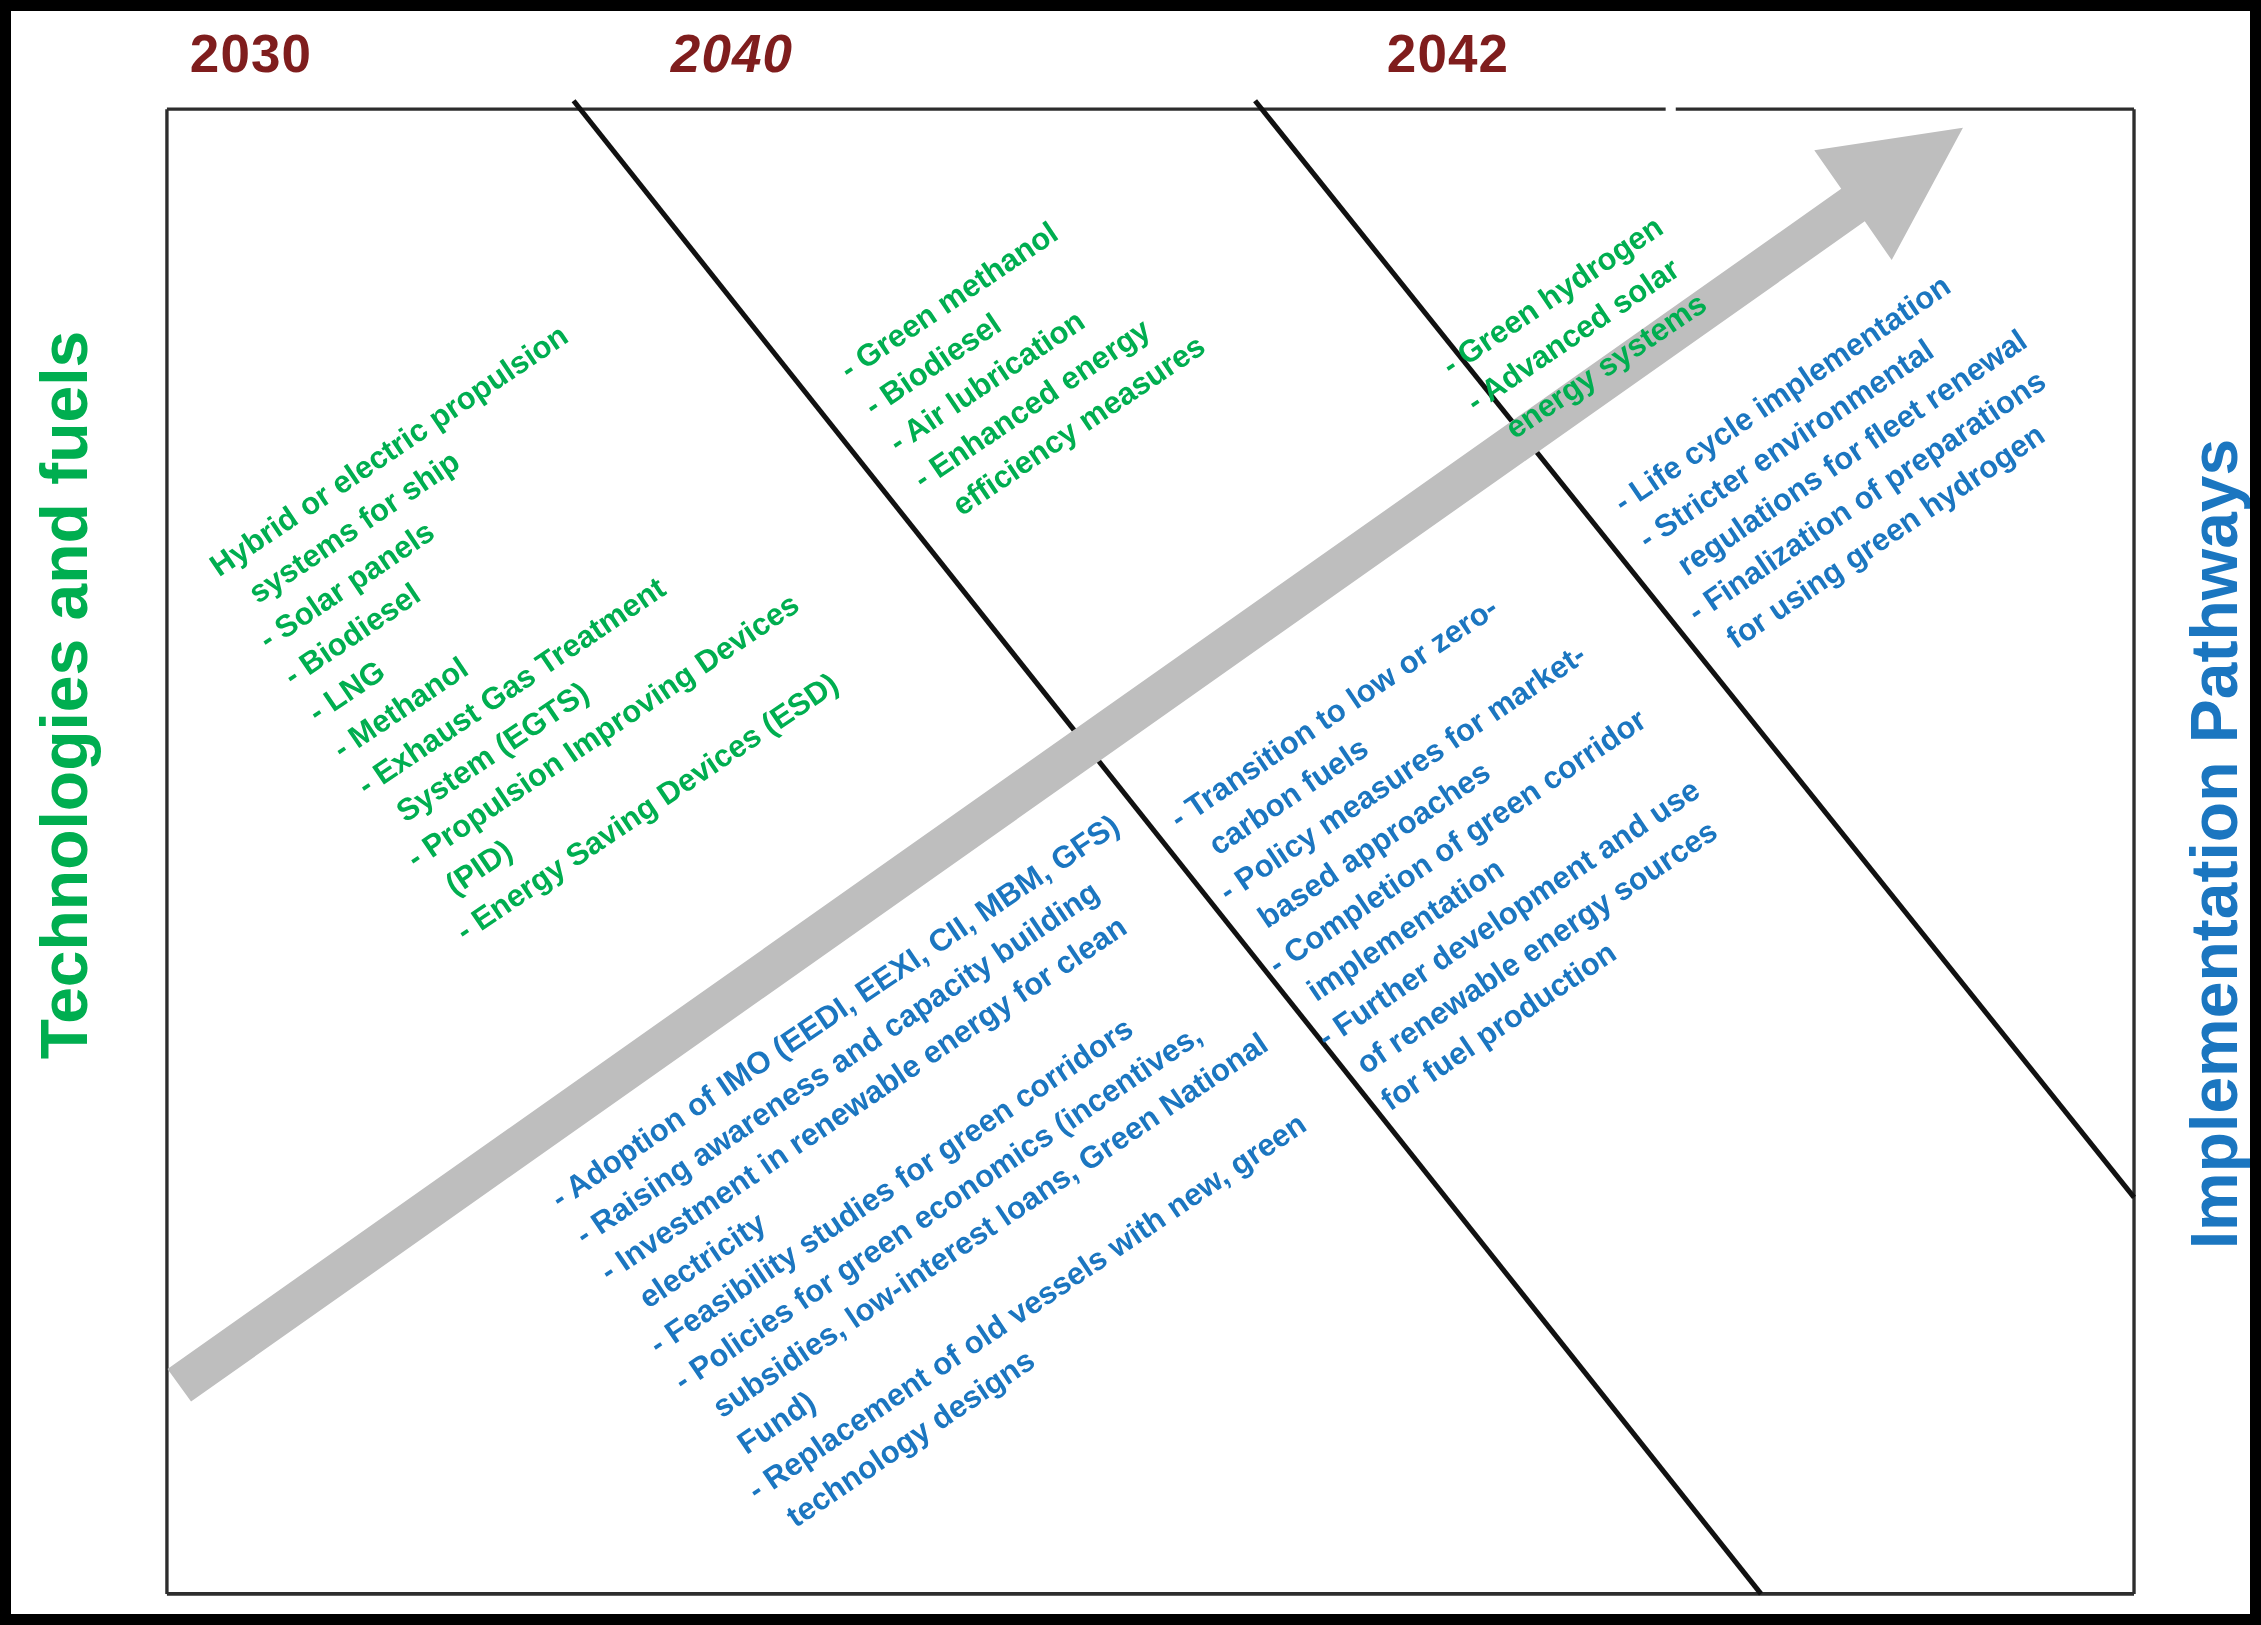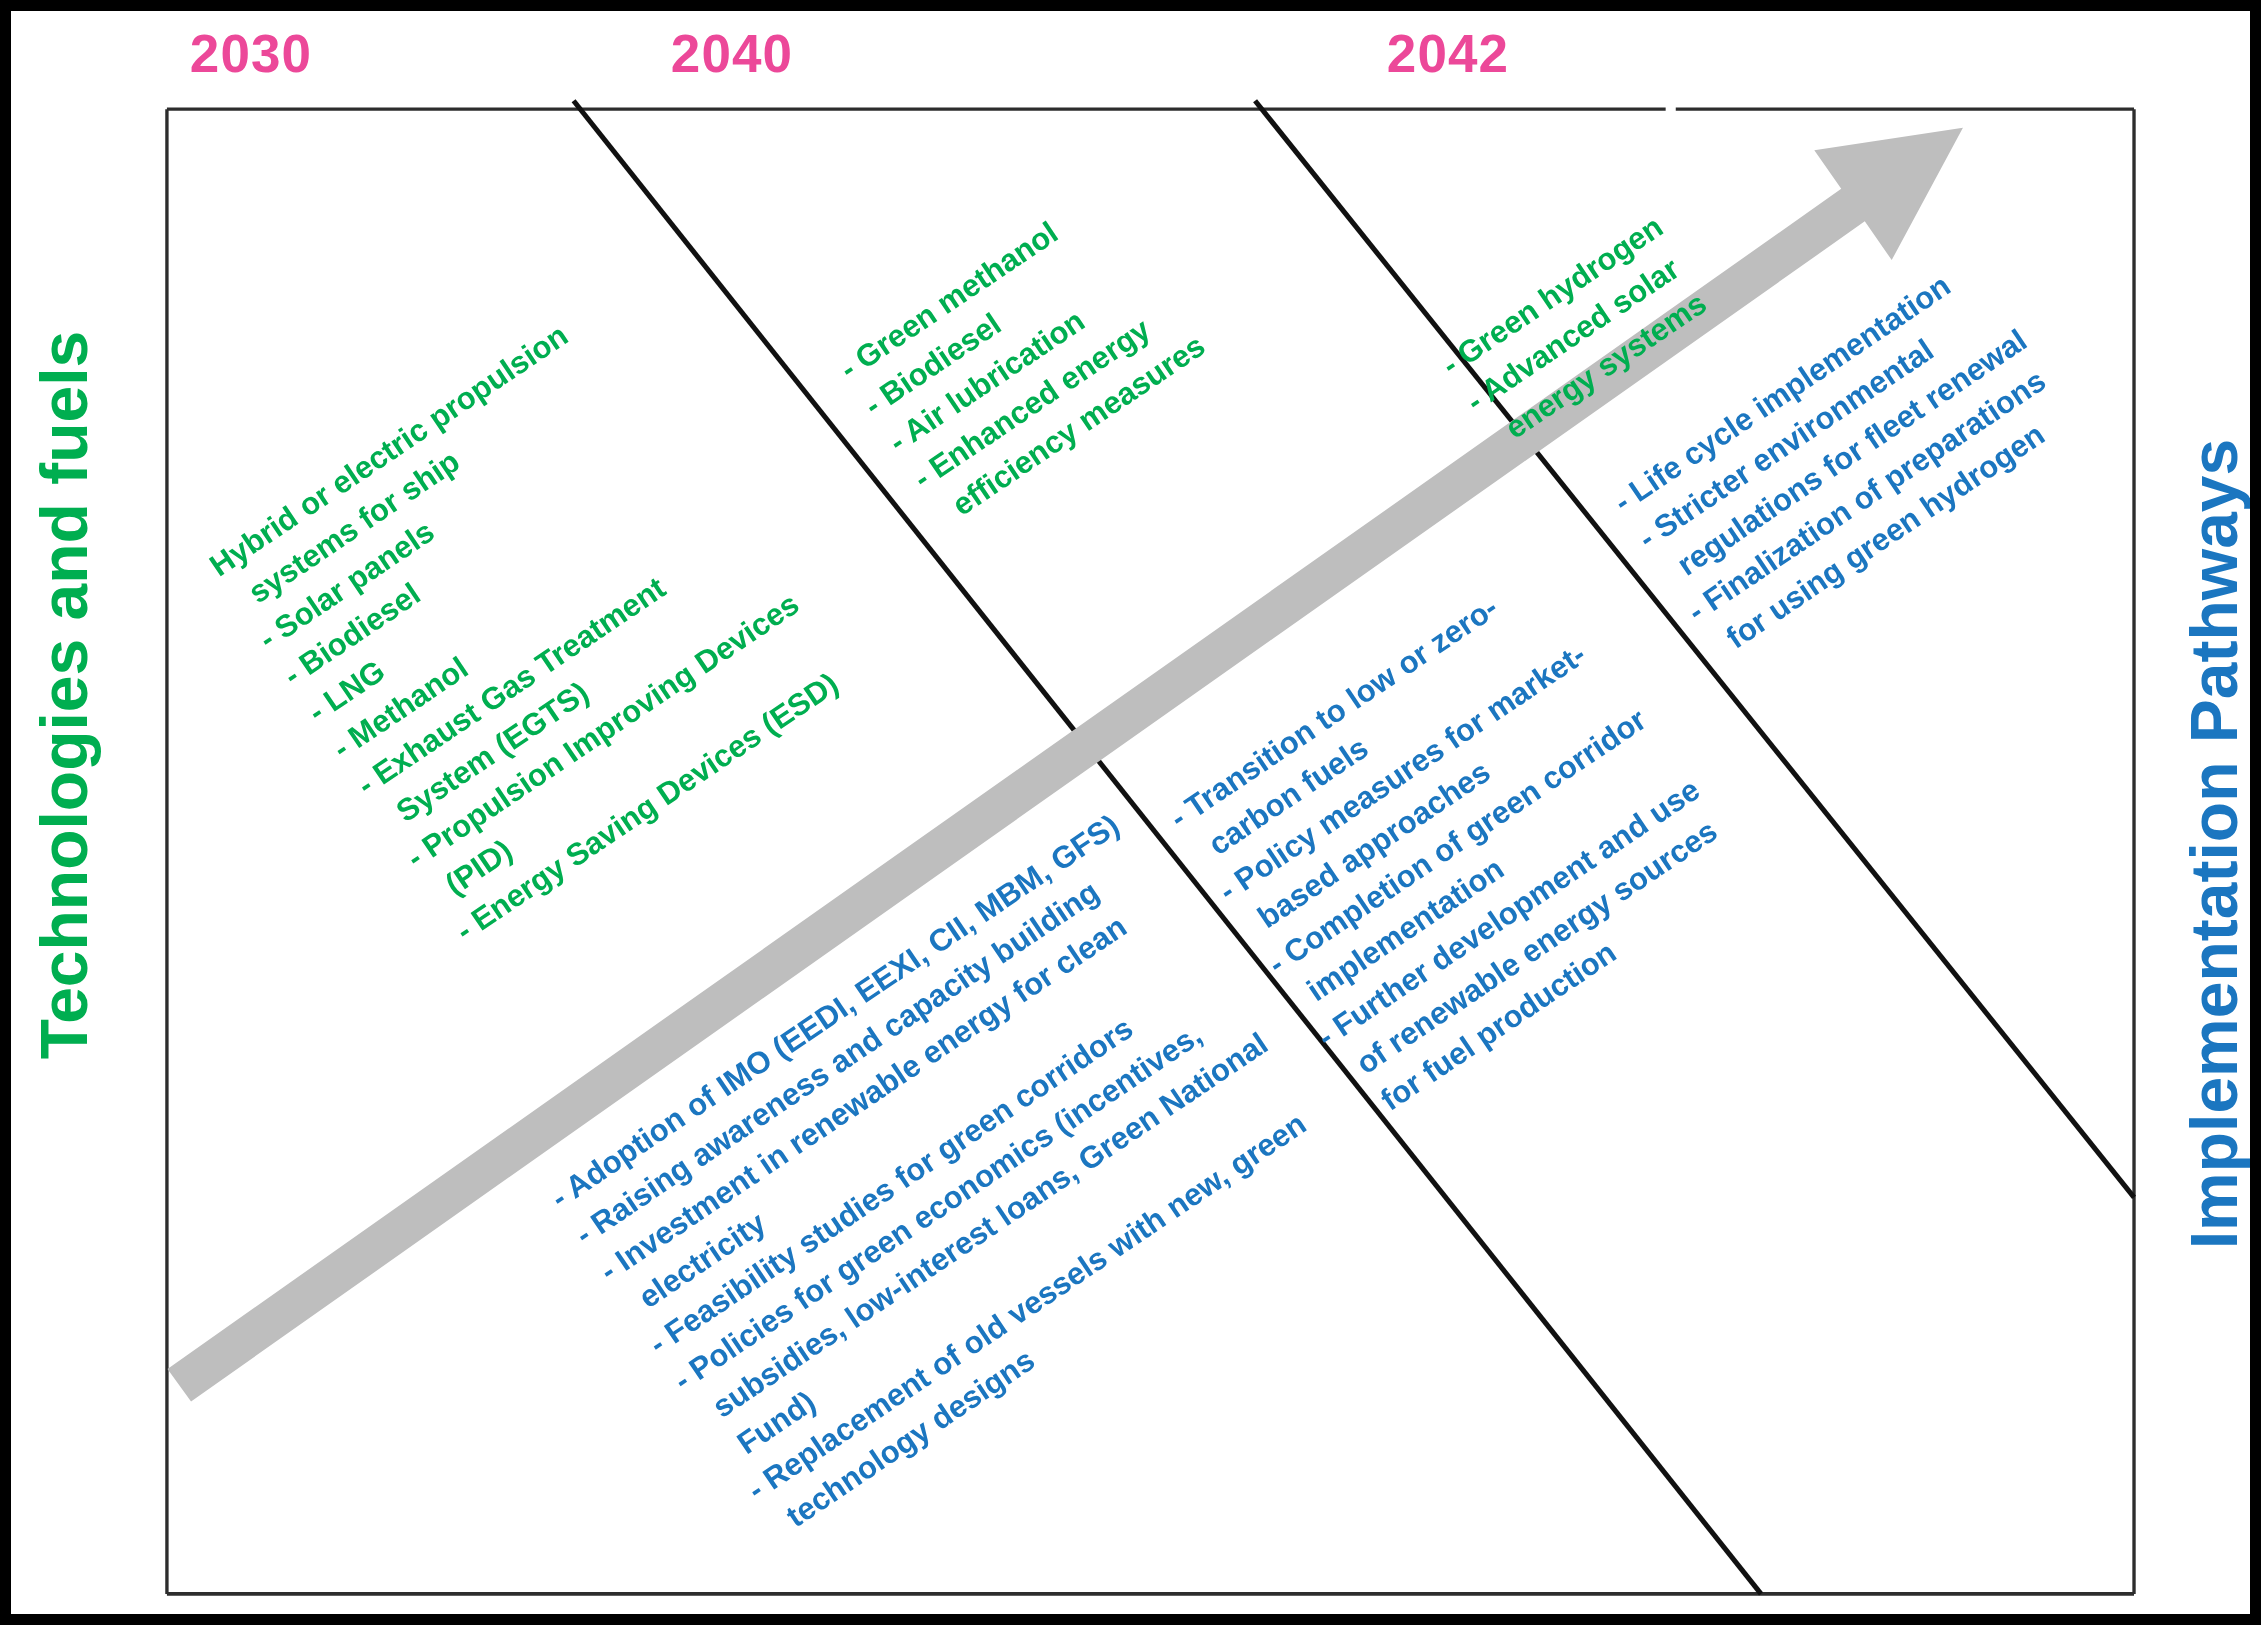--- a/index.html
+++ b/index.html
@@ -9,21 +9,21 @@
     width:2261px;height:1625px;
     background:#ffffff;
     box-sizing:border-box;
     border:11.2px solid #000000;
     overflow:hidden;
   }
   svg.layer{position:absolute;left:0;top:0;width:2261px;height:1625px;display:block;}
   .year-label{
     position:absolute;
     transform:translateX(-50%);
-    font-size:53px;font-weight:bold;color:#ec4899;
+    font-size:53px;font-weight:bold;color:#7f1d1d;
     letter-spacing:1.1px;
     white-space:nowrap;
   }
   .side-label{
     position:absolute;
     font-size:66px;font-weight:bold;
     white-space:nowrap;
     transform:translate(-50%,-50%) rotate(-90deg);
   }
   .side-label.green{color:#00AE50;}
@@ -52,21 +52,21 @@
     <line x1="278" y1="2822" x2="3785" y2="2822" stroke="#2d2d2d" stroke-width="7"></line>
     <line x1="3785" y1="175" x2="3785" y2="2822" stroke="#2d2d2d" stroke-width="6"></line>
 
     <line x1="1003" y1="160" x2="3120" y2="2822" stroke="#111111" stroke-width="9"></line>
     <line x1="2218" y1="160" x2="3785" y2="2115" stroke="#111111" stroke-width="9"></line>
 
     <polygon points="279,2421 3263,317 3215,248 3480,208 3353,444 3305,375 321,2479" fill="#BEBEBE"></polygon>
   </svg>
 
   <div class="year-label" style="left:240px;top:12.3px;">2030</div>
-  <div class="year-label" style="left:721px;top:12.3px;">2040</div>
+  <div class="year-label" style="left:721px;top:12.3px;font-style:italic;">2040</div>
   <div class="year-label" style="left:1437px;top:12.3px;">2042</div>
 
   <div class="side-label green" style="left:53px;top:684px;">Technologies and fuels</div>
   <div class="side-label blue" style="left:2203px;top:833px;">Implementation Pathways</div>
 
   <div class="rot-block green" style="left:190px;top:540px;">Hybrid or electric propulsion
   systems for ship
 - Solar panels
 - Biodiesel
 - LNG

